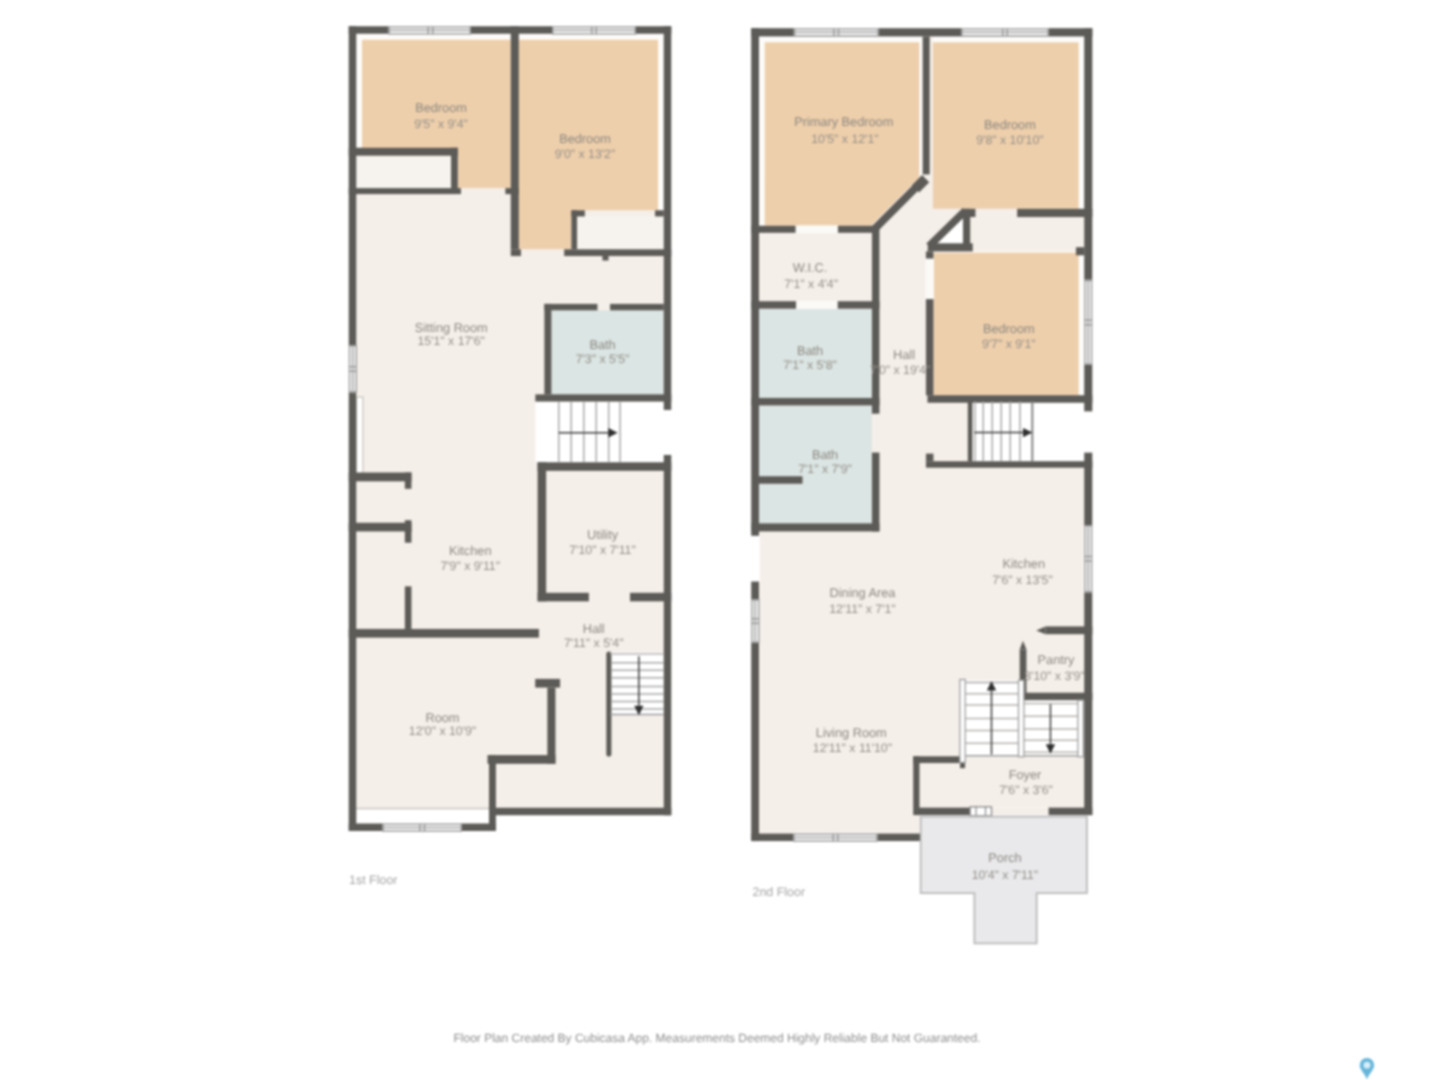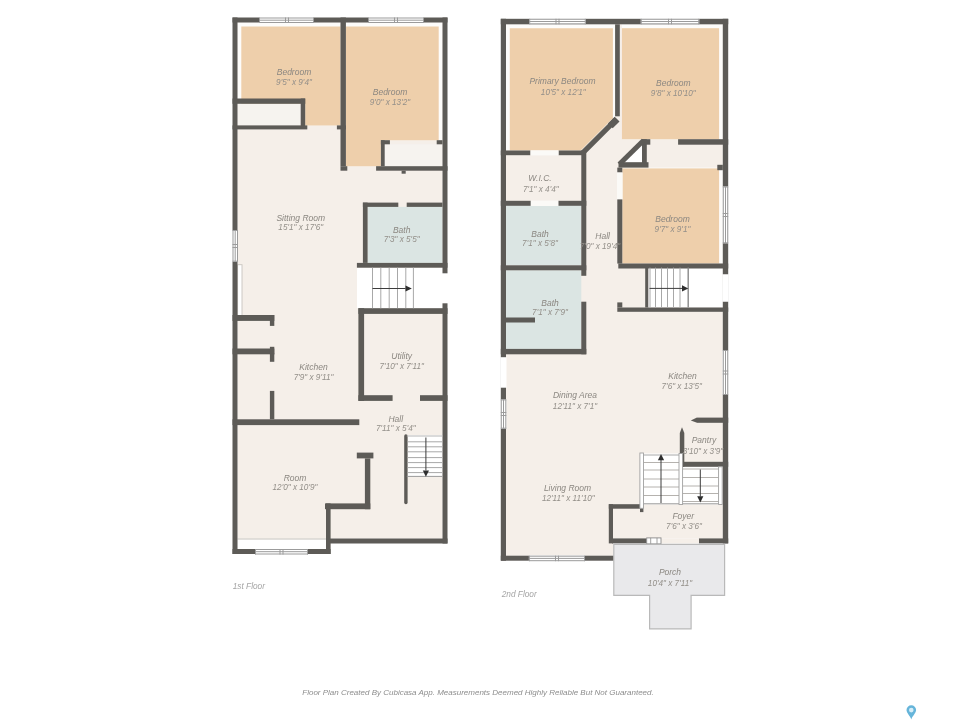--- a/index.html
+++ b/index.html
@@ -1,17 +1,17 @@
 <!DOCTYPE html>
 <html><head>
 <meta charset="utf-8">
 <style>
   html,body{margin:0;padding:0;background:#ffffff;}
   #page{position:relative;width:960px;height:720px;background:#ffffff;overflow:hidden;
-        font-family:"Liberation Sans", sans-serif;font-style:italic;}
+        font-family:"Liberation Sans", sans-serif;}
   svg{position:absolute;left:0;top:0;filter:blur(0.55px);}
   text{font-family:"Liberation Sans", sans-serif;}
   .rn{font-size:8.5px;fill:#8b8781;}
   .rd{font-size:8.2px;fill:#938f89;}
   .fl{font-size:8.3px;fill:#a5a5a5;}
 </style>
 </head>
 <body>
 <div id="page">
 <svg width="960" height="720" viewBox="0 0 960 720">

